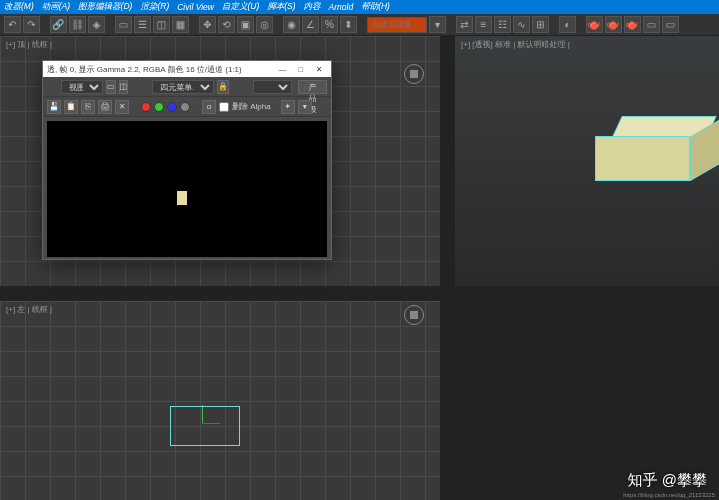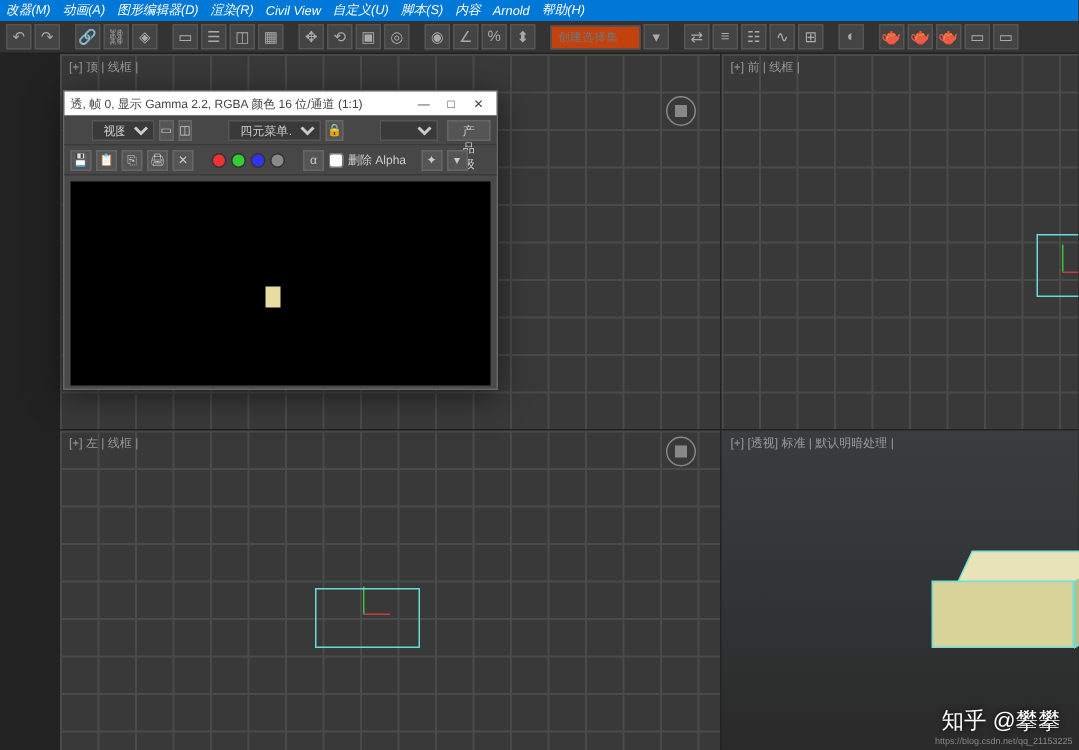--- a/index.html
+++ b/index.html
@@ -52,23 +52,22 @@
   font-size: 8px;
   padding: 2px 4px;
   width: 60px;
   height: 16px;
 }
 .viewports {
   display: grid;
   grid-template-columns: 440px 1fr;
   grid-template-rows: 250px 1fr;
   height: calc(500px - 36px);
-  gap: 1px;
+  gap: 15px;
   background: #222;
-  padding-left: 40px;
 }
 .viewport {
   background: #393939;
   position: relative;
   overflow: hidden;
 }
 .vp-grid {
   position: absolute;
   inset: 0;
   background-image:
@@ -273,48 +272,39 @@
 </div>
 
 <div class="viewports">
 
   <div class="viewport">
     <div class="vp-grid"></div>
     <div class="vp-label">[+] 顶 | 线框 |</div>
     <div class="vp-icon"></div>
   </div>
 
-  <div class="viewport">
-    <div class="vp-grid"></div>
-    <div class="vp-label">[+] 前 | 线框 |</div>
-    <div class="axis" style="top:130px;left:212px;">
-      <div class="x"></div>
-        <div class="y"></div>
+
+  <div class="viewport" style="background:linear-gradient(180deg,#3a3d3f,#2a2a2a);">
+    <div class="vp-label">[+] [透视] 标准 | 默认明暗处理 |</div>
+    <div class="box3d" style="top:100px;left:140px;">
+      <div class="face top"></div>
+      <div class="face side"></div>
+      <div class="face front"></div>
     </div>
-    <div class="wirebox" style="top:120px;left:210px;width:30px;height:42px;"></div>
   </div>
 
   <div class="viewport">
     <div class="vp-grid"></div>
     <div class="vp-label">[+] 左 | 线框 |</div>
     <div class="vp-icon" style="top:4px;"></div>
     <div class="axis" style="top:107px;left:187px;">
       <div class="x"></div>
         <div class="y"></div>
     </div>
     <div class="wirebox" style="top:105px;left:170px;width:70px;height:40px;"></div>
-  </div>
-
-  <div class="viewport" style="background:linear-gradient(180deg,#3a3d3f,#2a2a2a);">
-    <div class="vp-label">[+] [透视] 标准 | 默认明暗处理 |</div>
-    <div class="box3d" style="top:100px;left:140px;">
-      <div class="face top"></div>
-      <div class="face side"></div>
-      <div class="face front"></div>
-    </div>
   </div>
 
 </div>
 
 <div class="render-window">
   <div class="rw-title">
     <span>透, 帧 0, 显示 Gamma 2.2, RGBA 颜色 16 位/通道 (1:1)</span>
     <span class="ctrls">
       <span>—</span>
       <span>□</span>

